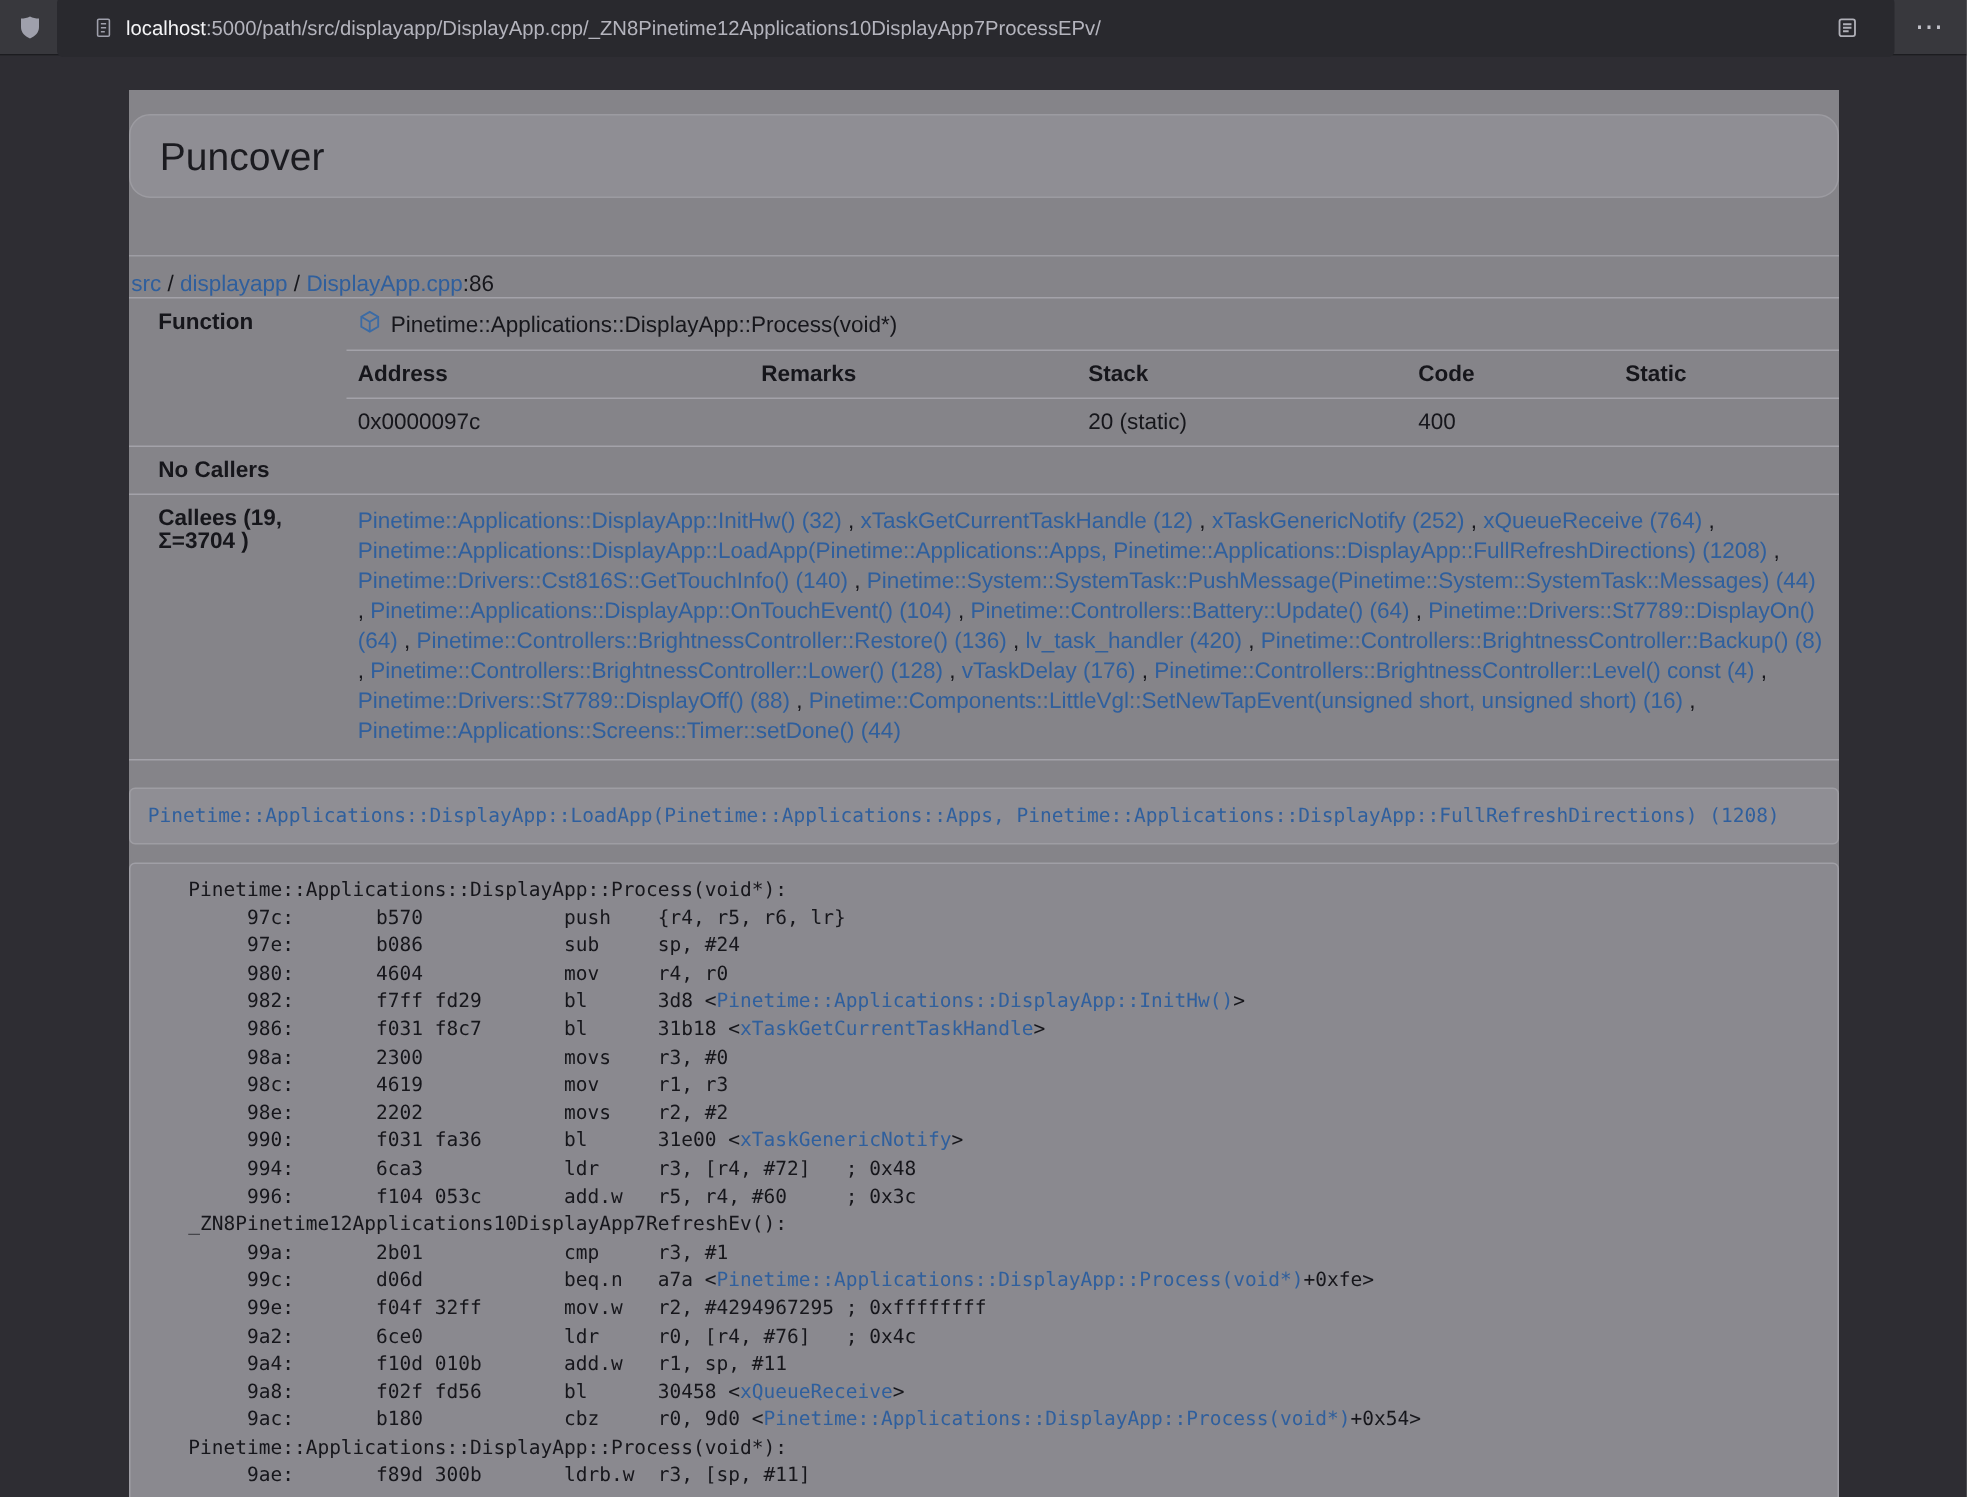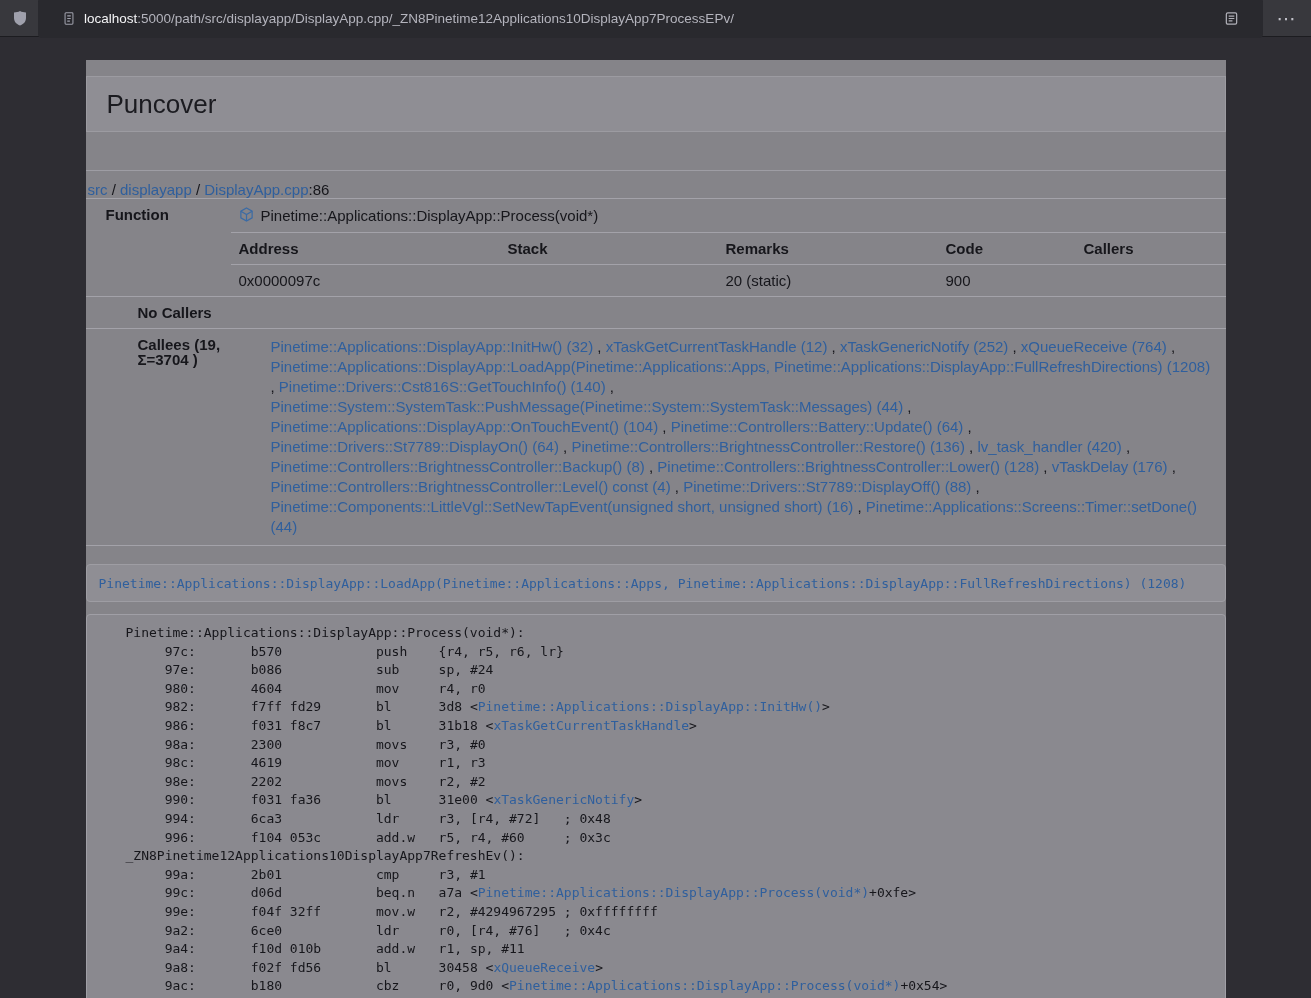--- a/index.html
+++ b/index.html
@@ -45,35 +45,35 @@
     width:26px;text-align:center;color:#c2c2ca;font-size:19px;line-height:19px;
     cursor:pointer;user-select:none;flex:0 0 auto;
   }
   
   .page{height:961px;background:var(--page-bg);}
   .container{
     width:1140px;margin:23px auto 0;background:var(--sheet);
     min-height:938px;padding:16px 0 40px;
   }
   .jumbotron{
-    background:var(--block);border:1px solid #9c9ba1;border-radius:0;
+    background:var(--block);border:1px solid #9c9ba1;border-radius:14px;
     padding:13px 20px;
   }
   .jumbo-title{font-size:26px;font-weight:500;color:#1b1b20;line-height:28px;}
   hr.divider{border:none;border-top:1px solid #9e9da4;margin:38px 0 10px;}
   .breadcrumb{font-size:15px;padding-left:2px;}
   a.link{color:var(--link);text-decoration:none;cursor:pointer;}
   
   .ftable{
     border-top:1px solid var(--line);
     border-bottom:1px solid var(--line);
     font-size:15px;
   }
   .ft-row{display:grid;grid-template-columns:145px 1fr;}
-  .ft-row.bt{border-top:1px solid var(--line);padding-left:32px;}
+  .ft-row.bt{border-top:1px solid var(--line);}
   .cell{padding:8px;line-height:15px;}
   .cell.label{font-weight:bold;padding-left:20px;}
   .inner-wrap{padding:0;}
   .inner-grid{display:grid;grid-template-columns:269px 218px 220px 138px 1fr;border-top:1px solid var(--line);}
   .icell{padding:8px;line-height:15px;}
   .ihead{font-weight:bold;}
   .fn-cell{display:flex;align-items:center;gap:7px;}
   .callees-cell{line-height:20px;}
   
   .panel{
@@ -138,30 +138,30 @@
             </svg>
           </span>
           <span>Pinetime::Applications::DisplayApp::Process(void*)</span>
         </div>
       </div>
       <div class="ft-row">
         <div class="cell label"></div>
         <div class="inner-wrap">
           <div class="inner-grid" id="inner-head">
               <div class="icell ihead">Address</div>
+              <div class="icell ihead">Remarks</div>
               <div class="icell ihead">Stack</div>
-              <div class="icell ihead">Remarks</div>
               <div class="icell ihead">Code</div>
-              <div class="icell ihead">Callers</div>
+              <div class="icell ihead">Static</div>
             </div>
           <div class="inner-grid" id="inner-vals">
               <div class="icell">0x0000097c</div>
               <div class="icell"></div>
               <div class="icell">20 (static)</div>
-              <div class="icell">900</div>
+              <div class="icell">400</div>
               <div class="icell"></div>
             </div>
         </div>
       </div>
       <div class="ft-row bt">
         <div class="cell label">No Callers</div>
         <div class="cell"></div>
       </div>
       <div class="ft-row bt">
         <div class="cell label">Callees (19, Σ=3704 )</div>

